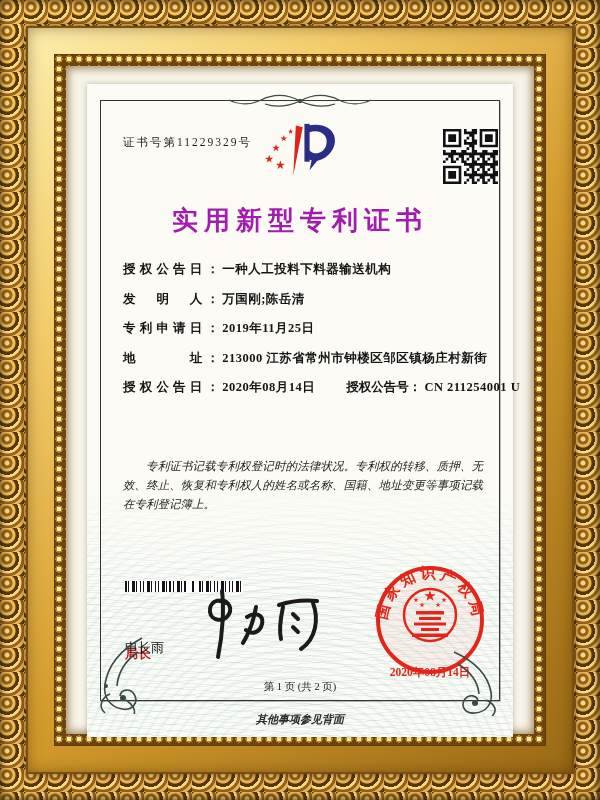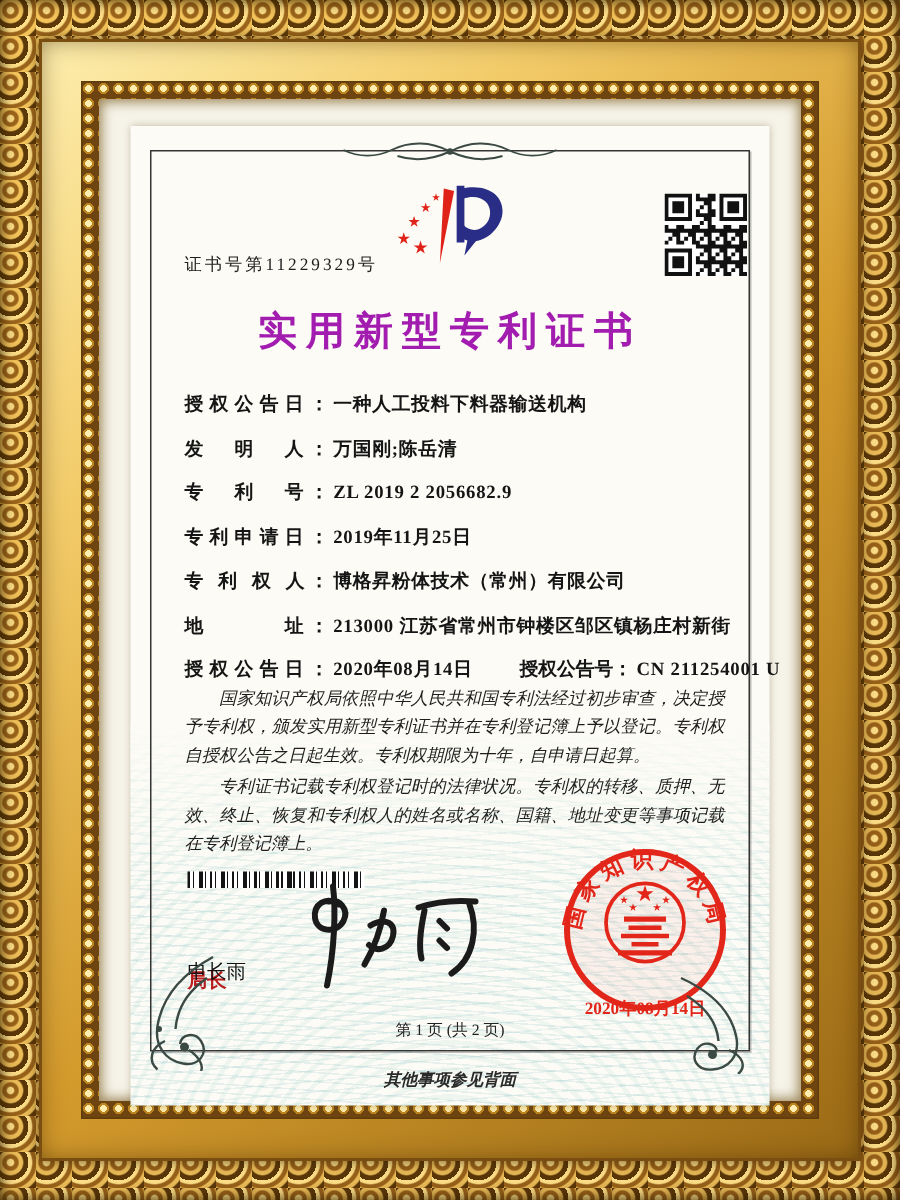--- a/index.html
+++ b/index.html
@@ -55,21 +55,21 @@
       repeating-linear-gradient(-5deg, rgba(110,180,188,.14) 0 1px, transparent 1px 7px),
       repeating-radial-gradient(circle at 50% 130%, rgba(120,190,185,.10) 0 3px, transparent 3px 9px);
   }
 
   .inner-border{
     position:absolute;left:13px;right:13px;top:16px;bottom:36px;
     border:1.2px solid #343434;
     box-shadow:1px 1px 0 rgba(0,0,0,.25);
   }
 
-  .cert-number{position:absolute;left:22px;top:34px;font-size:11.5px;letter-spacing:2px;color:#1c1c1c;margin-top:34px;}
+  .cert-number{position:absolute;left:22px;top:34px;font-size:11.5px;letter-spacing:2px;color:#1c1c1c;}
 
   .logo{position:absolute;left:157px;top:18px;width:86px;height:82px;}
   .qr{position:absolute;left:342px;top:28px;width:55px;height:55px;}
 
   .title{
     position:absolute;left:0;right:0;top:102px;text-align:center;
     font-size:26px;font-weight:bold;letter-spacing:6px;color:#a21caf;
   }
 
   .fields{position:absolute;left:22px;right:14px;top:158px;color:#151515;}
@@ -163,47 +163,38 @@
       <div class="fields">
         <div class="frow">
           <span class="flabel">授权公告日：</span>
           <span class="fvalue">一种人工投料下料器输送机构</span>
         </div>
         <div class="frow">
           <span class="flabel">发　明　人：</span>
           <span class="fvalue">万国刚;陈岳清</span>
         </div>
         <div class="frow">
-          <span class="flabel">专　利　号：</span>
-          <span class="fvalue">ZL 2019 2 2056682.9</span>
-        </div>
-        <div class="frow">
           <span class="flabel">专利申请日：</span>
           <span class="fvalue">2019年11月25日</span>
-        </div>
-        <div class="frow">
-          <span class="flabel">专 利 权 人：</span>
-          <span class="fvalue">博格昇粉体技术（常州）有限公司</span>
         </div>
         <div class="frow">
           <span class="flabel">地　　　址：</span>
           <span class="fvalue">213000 江苏省常州市钟楼区邹区镇杨庄村新街</span>
         </div>
         <div class="frow">
           <span class="flabel">授权公告日：</span>
           <span class="fvalue">2020年08月14日</span>
           <span class="pair2">
             <span style="font-weight:bold">授权公告号：</span>
             <span class="fvalue">CN 211254001 U</span>
           </span>
         </div>
       </div>
 
       <div class="paras">
-        <p>国家知识产权局依照中华人民共和国专利法经过初步审查，决定授予专利权，颁发实用新型专利证书并在专利登记簿上予以登记。专利权自授权公告之日起生效。专利权期限为十年，自申请日起算。</p>
         <p>专利证书记载专利权登记时的法律状况。专利权的转移、质押、无效、终止、恢复和专利权人的姓名或名称、国籍、地址变更等事项记载在专利登记簿上。</p>
       </div>
 
       <div class="barcode"></div>
 
       <div class="director-title">局长</div>
       <div class="director-name">申长雨</div>
 
       <svg class="signature" viewBox="0 0 138 78">
         <g fill="none" stroke="#1b1b1b" stroke-width="4" stroke-linecap="round" stroke-linejoin="round">

